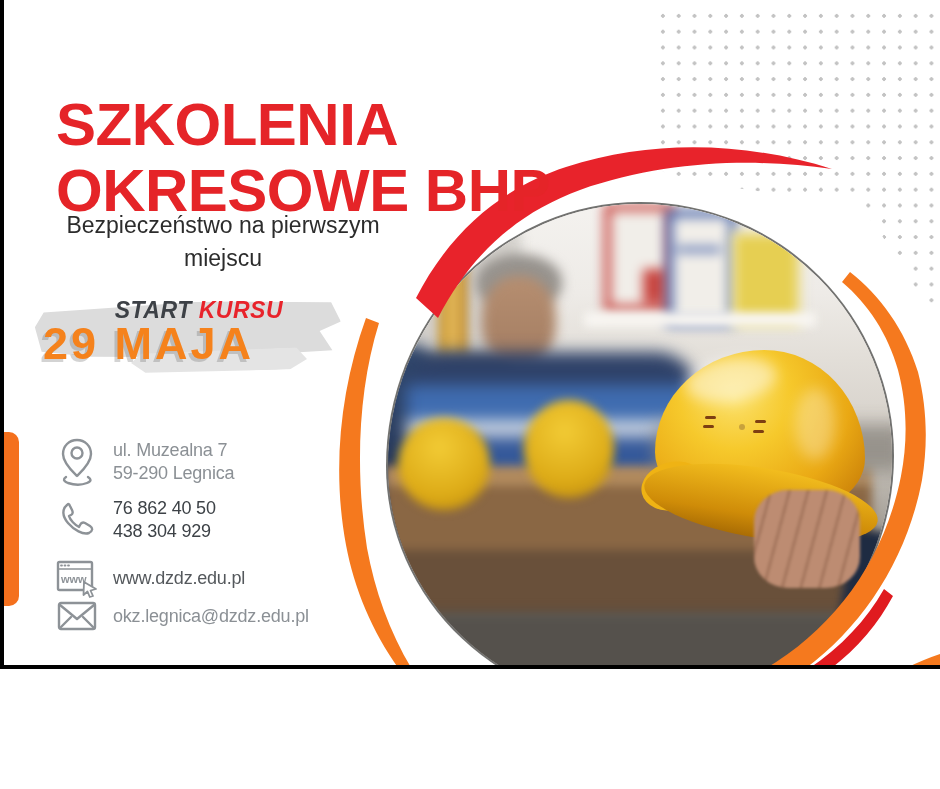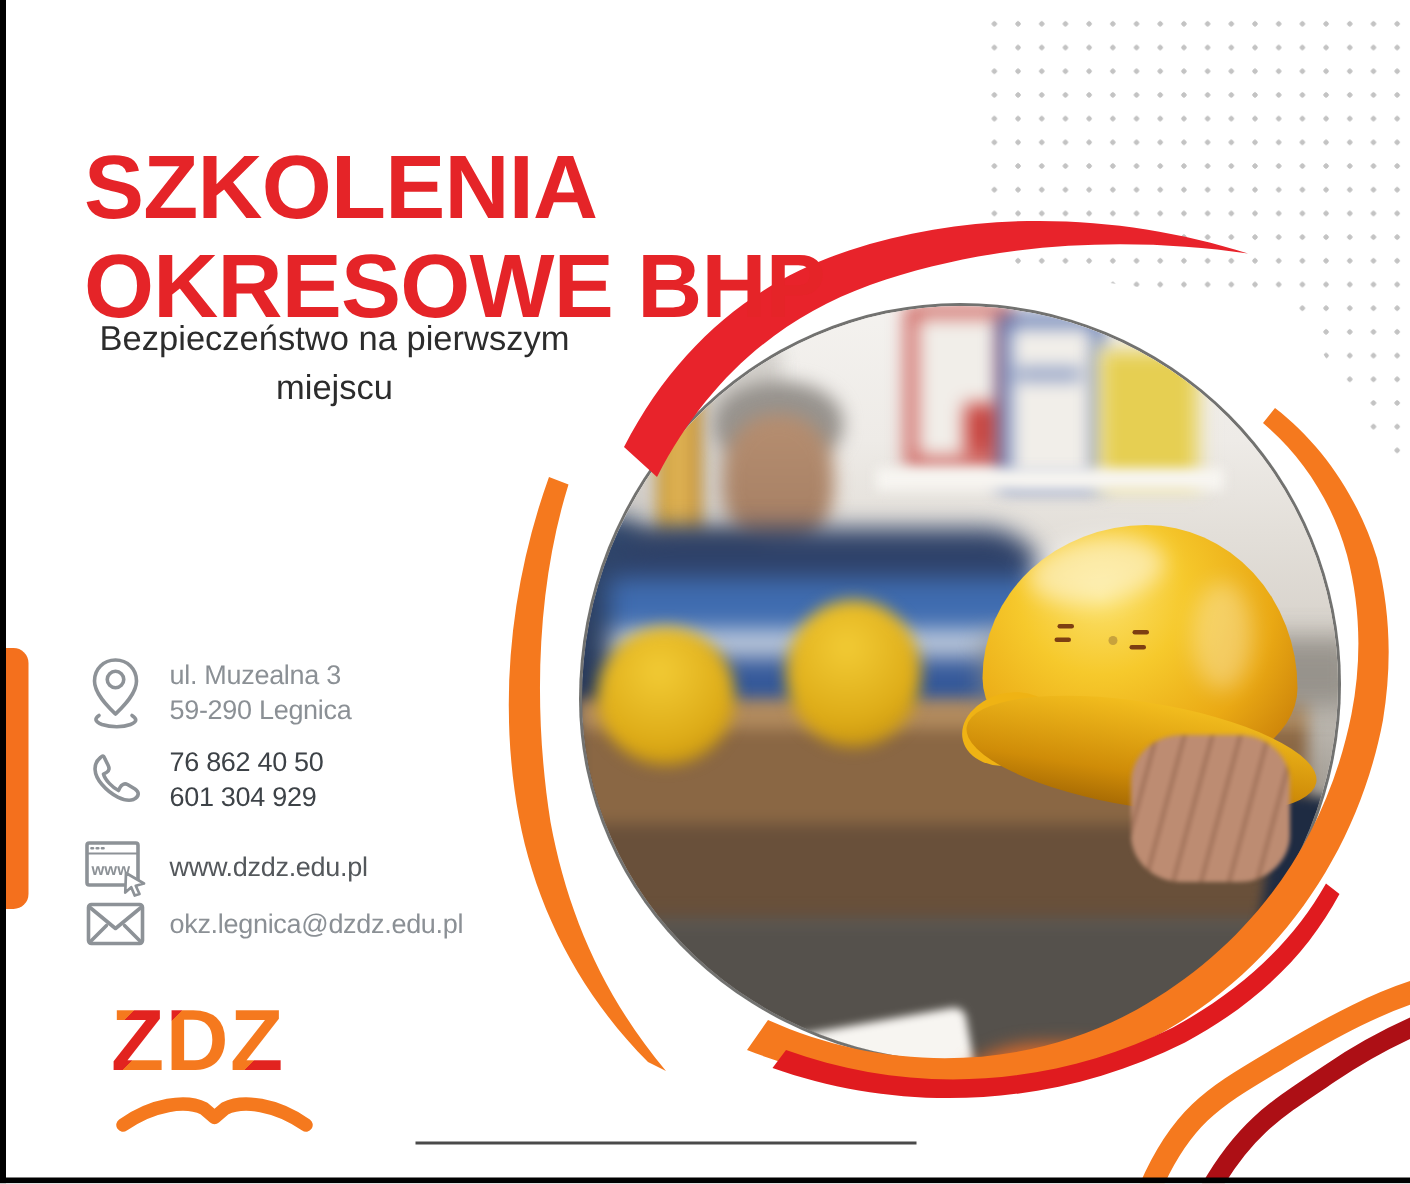--- a/index.html
+++ b/index.html
@@ -1,17 +1,17 @@
 <!DOCTYPE html>
 <html><head>
 <meta charset="utf-8">
 <style>
   html,body{margin:0;padding:0;background:#fff;}
   .poster{
-    position:relative;width:940px;height:789px;background:#ffffff;overflow:hidden;
+    position:relative;width:940px;height:669px;background:#ffffff;overflow:hidden;
     font-family:"Liberation Sans",sans-serif;
   }
   
   .edge-left{position:absolute;left:0;top:0;width:4px;height:100%;background:#000;z-index:60;}
   .edge-bottom{position:absolute;left:0;bottom:0;width:100%;height:4px;background:#000;z-index:60;}
 
   
   .dots{
     position:absolute;left:655px;top:8px;width:285px;height:308px;z-index:0;
     background-image:radial-gradient(circle,#c3c3c3 1.6px,transparent 1.9px);
@@ -201,46 +201,54 @@
     <path fill="none" stroke="#f5791e" stroke-width="15" d="M 766 794 C 788 742 812 730 852 706 C 892 682 920 668 946 660"></path>
     <path fill="none" stroke="#ad0f15" stroke-width="13" d="M 806 794 C 830 752 850 740 886 716 C 914 697 934 688 948 682"></path>
   </svg>
 
   <h1 class="title">
     <div>SZKOLENIA</div>
     <div>OKRESOWE BHP</div>
   </h1>
   <p class="subtitle">Bezpieczeństwo na pierwszym miejscu</p>
 
+  <div class="startblock">
+    <div class="brush-main"></div>
+    <div class="brush-tail"></div>
+    <div class="startline">
+      <span class="start-w1">START</span><span class="start-w2">KURSU</span>
+    </div>
+    <div class="startdate">29 MAJA</div>
+  </div>
 
   <div class="accent-bar"></div>
 
   <div class="contact">
     <div class="crow r1">
       <span class="cicon">
         <svg width="42" height="52" viewBox="0 0 42 52">
           <path d="M21 4 C13 4 7 10 7 18 C7 27 17 36 21 40 C25 36 35 27 35 18 C35 10 29 4 21 4 Z"></path>
           <circle cx="21" cy="17" r="5.5"></circle>
           <path d="M10 41 C7 43 7 45 12 47 C18 49 26 49 31 47 C36 45 35 43 32 41"></path>
         </svg>
       </span>
       <span class="ctext">
-        <div>ul. Muzealna 3</div>
+        <div>ul. Muzealna 7</div>
         <div>59-290 Legnica</div>
       </span>
     </div>
     <div class="crow r2">
       <span class="cicon">
         <svg width="40" height="42" viewBox="0 0 40 42">
           <path d="M10 6 C5 10 5 17 11 24 C17 31 26 36 32 34 C36 32 36 29 33 27 L28 24 C26 23 24 24 23 26 L22 28 C18 26 13 21 12 17 L14 16 C16 15 16 13 15 11 L13 7 C12 4 11 5 10 6 Z"></path>
         </svg>
       </span>
       <span class="ctext">
         <div>76 862 40 50</div>
-        <div>601 304 929</div>
+        <div>438 304 929</div>
       </span>
     </div>
     <div class="crow r4">
       <span class="cicon">
         <svg width="44" height="44" viewBox="0 0 44 44">
           <rect x="3" y="6" width="34" height="28" rx="1.5"></rect>
           <path d="M6 9.5 h1 M9.5 9.5 h1 M13 9.5 h1" stroke-width="1.8"></path>
           <path d="M3 13 h34" stroke-width="1.4"></path>
           <text x="6" y="27" stroke="none" fill="#8d9297" style="font-family:'Liberation Sans',sans-serif;font-size:11px;font-weight:bold;">www</text>
           <path d="M29 26 L41 33 L35.5 34.5 L38 40 L34.8 41 L32.5 35.5 L28.5 39 Z" fill="#fff" stroke-width="1.8"></path>

